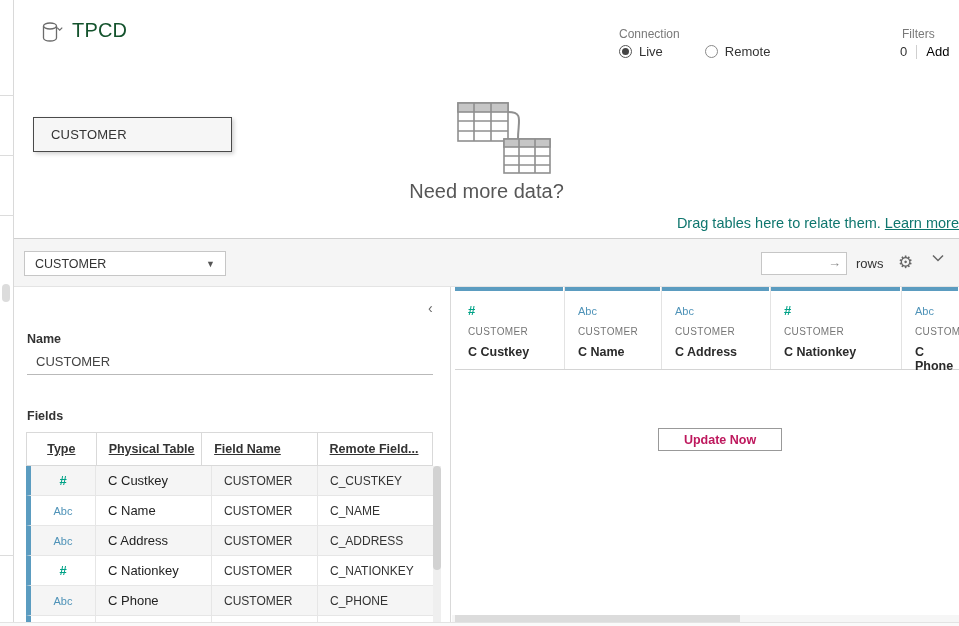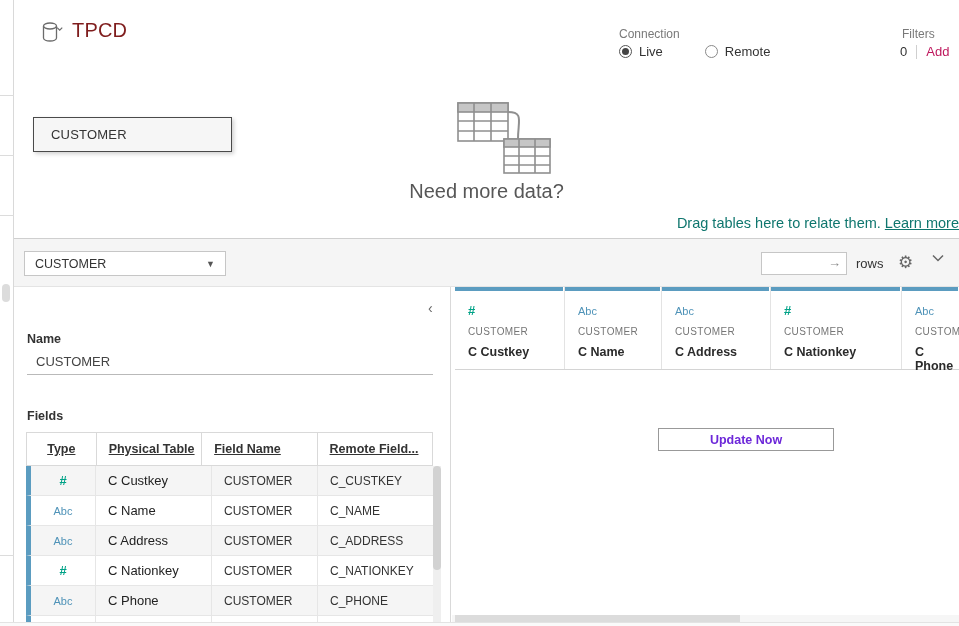--- a/index.html
+++ b/index.html
@@ -8,32 +8,32 @@
   #app { position:relative; width:959px; height:626px; background:#fff; overflow:hidden; }
 
   
   .sliver { position:absolute; left:0; top:0; width:14px; height:626px; background:#fff; border-right:1px solid #d9d9d9; }
   .sliver .tick { position:absolute; left:0; width:14px; height:1px; background:#dcdcdc; }
   .sliver .thumb { position:absolute; left:2px; top:284px; width:8px; height:18px; background:#dcdcdc; border-radius:4px; }
 
   
   .tpcd-header { position:absolute; left:14px; top:0; width:945px; height:60px; background:#fff; }
   .db-ic { position:absolute; left:28px; top:21px; }
-  .title { position:absolute; left:58px; top:19px; font-size:20px; color:#7f1d1d; letter-spacing:.2px; }
+  .title { position:absolute; left:58px; top:19px; font-size:20px; color:#14532d; letter-spacing:.2px; }
   .conn-label { position:absolute; left:605px; top:27px; font-size:12px; color:#797979; }
   .radio-row { position:absolute; left:605px; top:44px; display:flex; align-items:center; font-size:13px; color:#333; }
   .radio { width:13px; height:13px; border-radius:50%; border:1px solid #8a8a8a; margin-right:7px; position:relative; background:#fff; }
   .radio.sel { border-color:#555; }
   .radio.sel::after { content:""; position:absolute; left:2px; top:2px; width:7px; height:7px; border-radius:50%; background:#444; }
   .radio-gap { width:42px; }
   .filters-label { position:absolute; left:888px; top:27px; font-size:12px; color:#797979; }
   .filters-row { position:absolute; left:886px; top:44px; font-size:13px; display:flex; align-items:center; }
   .filters-count { color:#333; }
   .vdiv { width:1px; height:14px; background:#cfcfcf; margin:0 9px; }
-  .add-link { color:#be185d; cursor:pointer; }
+  .add-link { color:#000000; cursor:pointer; }
 
   
   .canvas { position:absolute; left:14px; top:60px; width:945px; height:178px; background:#fff; }
   .table-box { position:absolute; left:19px; top:57px; width:199px; height:35px; background:#f6f6f6;
     border:1.5px solid #4a4a4a; box-shadow:2px 2px 4px rgba(0,0,0,.18); display:flex; align-items:center; padding-left:17px;
     font-size:13px; color:#333; letter-spacing:.2px; cursor:pointer; }
   .illus { position:absolute; left:416px; top:35px; }
   .need-more { position:absolute; left:0; top:120px; width:945px; text-align:center; font-size:20px; color:#575757; }
   .drag-hint { position:absolute; left:0; top:155px; width:945px; text-align:right; font-size:14.5px; color:#0f766e; }
   .drag-hint .lm { text-decoration:underline; cursor:pointer; }
@@ -80,22 +80,22 @@
   .fields-scroll { position:absolute; left:419px; top:179px; width:8px; height:156px; background:#efefef; }
   .fields-scroll .th { position:absolute; left:0; top:0; width:8px; height:104px; background:#d2d2d2; border-radius:4px; }
 
   
   .grid { position:absolute; left:452px; top:287px; width:507px; height:330px; background:#fff; }
   .grid-head { position:absolute; left:3px; top:0; display:flex; height:83px; border-bottom:1px solid #d4d4d4; }
   .gcol { position:relative; border-right:1px solid #e3e3e3; padding:14px 0 0 13px; cursor:pointer; background:#fff; }
   .gcol::before { content:""; position:absolute; left:0; top:0; right:1px; height:4px; background:#5b9cc0; }
   .gcol .tname { margin-top:7px; font-size:10px; color:#767676; letter-spacing:.4px; }
   .gcol .fname { margin-top:8px; font-size:12.5px; font-weight:bold; color:#2b2b2b; }
-  .btn { position:absolute; left:206px; width:176px; height:23px; background:#fff; border:1px solid #999;
-    font-family:inherit; font-size:12.5px; font-weight:bold; color:#6d28d9; cursor:pointer; }
+  .btn { position:absolute; left:206px; width:124px; height:23px; background:#fff; border:1px solid #999;
+    font-family:inherit; font-size:12.5px; font-weight:bold; color:#be185d; cursor:pointer; }
   .btn-now { top:141px; }
   .btn-auto { top:176px; }
   .h-scroll { position:absolute; left:452px; top:615px; width:507px; height:7px; background:#f6f6f6; }
   .h-scroll .th { position:absolute; left:3px; top:0; width:285px; height:7px; background:#dcdcdc; }
 
   .bottom-strip { position:absolute; left:0; top:622px; width:959px; height:4px; background:#fafafa; border-top:1px solid #e3e3e3; }
 
   svg { display:block; }
 </style>
 </head>

